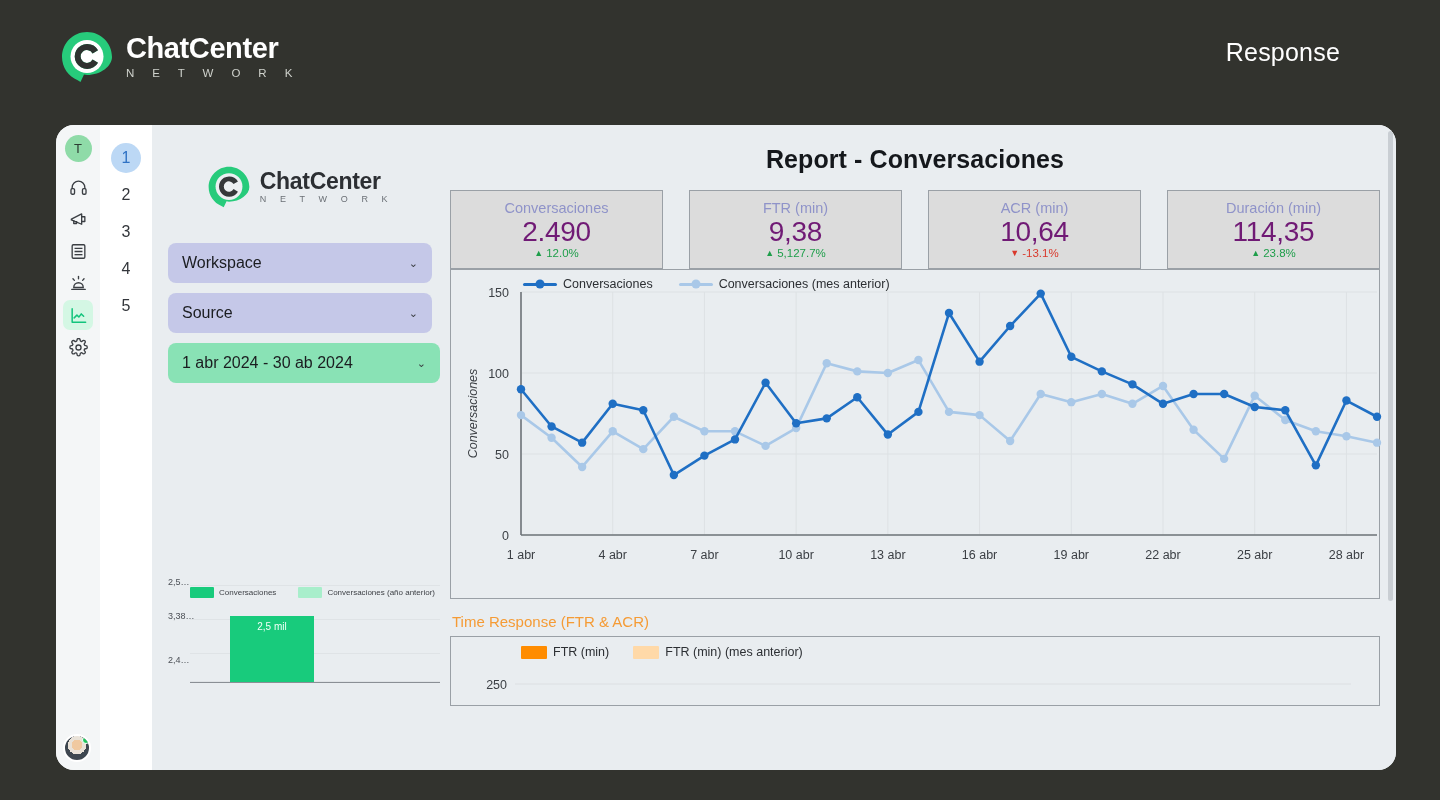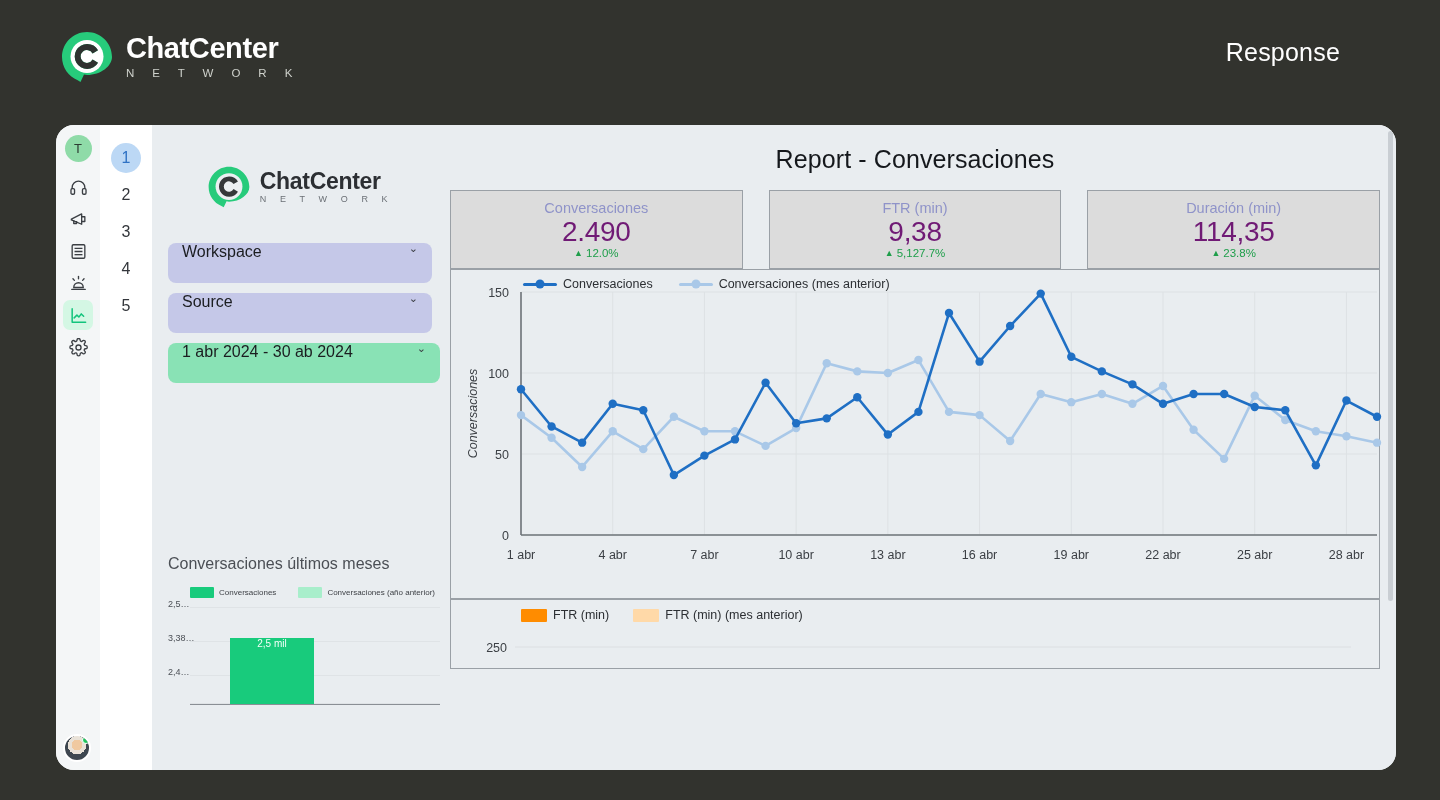--- a/index.html
+++ b/index.html
@@ -82,53 +82,53 @@
     background: #e9edf0;
     padding: 18px 16px 0 16px;
     position: relative;
   }
   .panel-logo { display: flex; align-items: center; justify-content: center; gap: 9px; margin: 22px 0 34px 0; }
   .panel-logo .bn { font-size: 23px; font-weight: bold; color: #2c2f33; letter-spacing: -0.3px; line-height: 1.05; }
   .panel-logo .bs { font-size: 9px; color: #6b7076; letter-spacing: 5.6px; line-height: 1.4; }
 
   .select {
     height: 40px; border-radius: 8px;
-    display: flex; align-items: flex-start; justify-content: space-between;
+    display: flex; align-items: center; justify-content: space-between;
     padding: 0 14px; margin-bottom: 10px;
     font-size: 16px; color: #1b1d20; cursor: pointer;
   }
   .select.lav { background: #c5c8e8; }
   .select.grn { background: #89e2b5; width: 272px; }
   .select .chev { color: #3a3d42; font-size: 11px; line-height: 1; }
 
   .mini-chart-wrap { position: absolute; left: 16px; top: 430px; width: 272px; }
   .mini-title { font-size: 16px; color: #4b4f55; margin-bottom: 12px; }
   .mini-legend { display: flex; align-items: center; gap: 22px; position: absolute; left: 22px; top: 32px; }
   .mini-legend .li { display: flex; align-items: center; gap: 5px; font-size: 8px; color: #3c3f44; }
   .sw { width: 24px; height: 11px; border-radius: 1px; }
   .mini-plot { position: relative; height: 120px; margin-top: 8px; }
   .mini-plot .grid { position: absolute; left: 22px; right: 0; height: 1px; background: #dfe3e6; }
   .mini-ylab { position: absolute; left: 0; font-size: 9px; color: #4b4f55; text-align: left; width: 20px; line-height: 11px; }
   .mini-bar {
     position: absolute; left: 62px; width: 84px; bottom: 0; top: 53px;
     background: #18cb7c;
-    display: flex; justify-content: center; 
+    display: flex; justify-content: center; padding-top: 5px;
   }
   .mini-bar span { font-size: 10px; color: #f2fff8; }
   .mini-xaxis { position: absolute; left: 22px; right: 0; bottom: 0; height: 1px; background: #8a8f95; }
 
   
   .main {
     flex: 1 1 auto; height: 100%;
     background: #e9edf0;
     position: relative;
     padding: 20px 16px 0 2px;
     overflow: hidden;
   }
-  .main-title { text-align: center; font-size: 25px; color: #15181c; margin-bottom: 16px; letter-spacing: 0.1px; }
+  .main-title { text-align: center; font-size: 25px; color: #15181c; margin-bottom: 16px; letter-spacing: 0.1px; font-weight: bold; }
 
   .kpi-row { display: flex; gap: 26px; padding: 0 0 0 0; }
   .kpi {
     flex: 1 1 0; height: 79px;
     background: #dcdcdc; border: 1px solid #9aa0a6;
     display: flex; flex-direction: column; align-items: center; justify-content: center;
     gap: 1px;
   }
   .kpi-label { font-size: 14.5px; color: #8f93c9; }
   .kpi-value { font-size: 28px; color: #701a75; letter-spacing: -0.3px; line-height: 1.05; }
@@ -282,39 +282,38 @@
       <div class="select lav">
         <span>Source</span>
         <span class="chev">⌄</span>
       </div>
       <div class="select grn">
         <span>1 abr 2024 - 30 ab 2024</span>
         <span class="chev">⌄</span>
       </div>
 
       <div class="mini-chart-wrap">
-        <div class="mini-title">Conversaciones últimos meses</div>
         <div class="mini-legend">
           <div class="li">
             <span class="sw" style="background:#18cb7c"></span>
             <span>Conversaciones</span>
           </div>
           <div class="li">
             <span class="sw" style="background:#a8eecb"></span>
             <span>Conversaciones (año anterior)</span>
           </div>
         </div>
         <div class="mini-plot">
           <div class="grid" style="top:22px"></div>
           <div class="grid" style="top:56px"></div>
           <div class="grid" style="top:90px"></div>
           <div class="grid" style="top:118px"></div>
           <div class="mini-ylab" style="top:14px">2,5…</div>
           <div class="mini-ylab" style="top:48px">3,38…</div>
-          <div class="mini-ylab" style="top:82px">2,4…</div>
+          <div class="mini-ylab" style="top:92px">2,4…</div>
           <div class="mini-bar">
             <span>2,5 mil</span>
           </div>
           <div class="mini-xaxis"></div>
         </div>
       </div>
     </div>
 
     <div class="main">
       <div class="main-title">Report - Conversaciones</div>
@@ -327,20 +326,28 @@
             <span class="arrow">▲</span>
             <span>12.0%</span>
           </div>
         </div>
         <div class="kpi">
           <div class="kpi-label">FTR (min)</div>
           <div class="kpi-value">9,38</div>
           <div class="kpi-delta up">
             <span class="arrow">▲</span>
             <span>5,127.7%</span>
+          </div>
+        </div>
+        <div class="kpi">
+          <div class="kpi-label">ACR (min)</div>
+          <div class="kpi-value">10,64</div>
+          <div class="kpi-delta down">
+            <span class="arrow">▼</span>
+            <span>-13.1%</span>
           </div>
         </div>
         <div class="kpi">
           <div class="kpi-label">Duración (min)</div>
           <div class="kpi-value">114,35</div>
           <div class="kpi-delta up">
             <span class="arrow">▲</span>
             <span>23.8%</span>
           </div>
         </div>
@@ -446,20 +453,21 @@
             <circle cx="742.5714285714286" cy="124.06" r="4.2" fill="#1f6fc4"></circle>
             <circle cx="773.1428571428571" cy="124.06" r="4.2" fill="#1f6fc4"></circle>
             <circle cx="803.7142857142857" cy="137.02" r="4.2" fill="#1f6fc4"></circle>
             <circle cx="834.2857142857143" cy="140.26" r="4.2" fill="#1f6fc4"></circle>
             <circle cx="864.8571428571429" cy="195.34" r="4.2" fill="#1f6fc4"></circle>
             <circle cx="895.4285714285714" cy="130.54" r="4.2" fill="#1f6fc4"></circle>
             <circle cx="926" cy="146.74" r="4.2" fill="#1f6fc4"></circle>
           </svg>
       </div>
 
+      <div class="section-title orange">Time Response (FTR &amp; ACR)</div>
 
       <div class="chart-card" id="ftrChartCard">
         <div class="ft-legend">
           <div class="legend-item">
             <span class="legend-sw" style="background:#ff8c00"></span>
             <span>FTR (min)</span>
           </div>
           <div class="legend-item">
             <span class="legend-sw" style="background:#ffd9a8"></span>
             <span>FTR (min) (mes anterior)</span>

